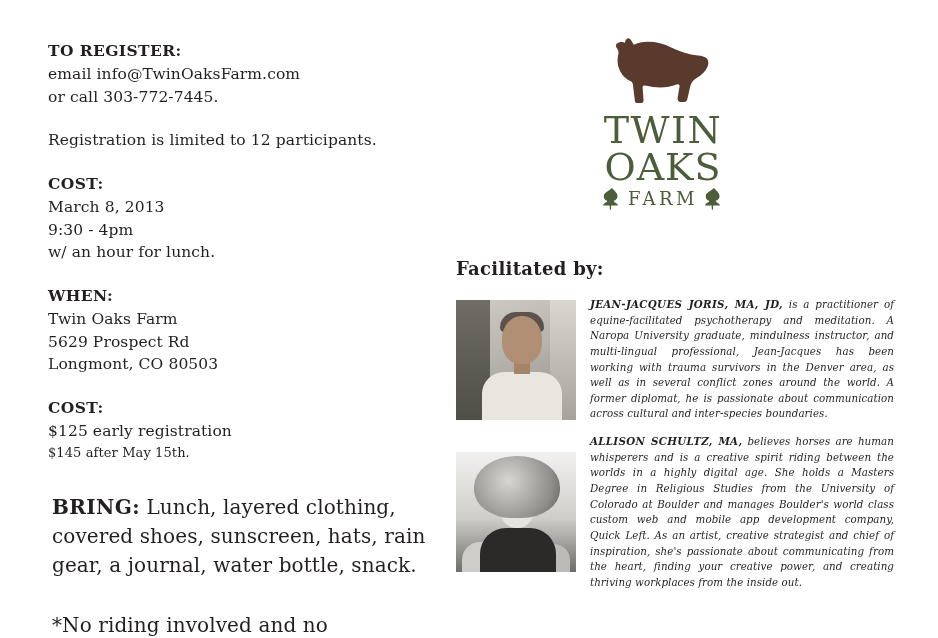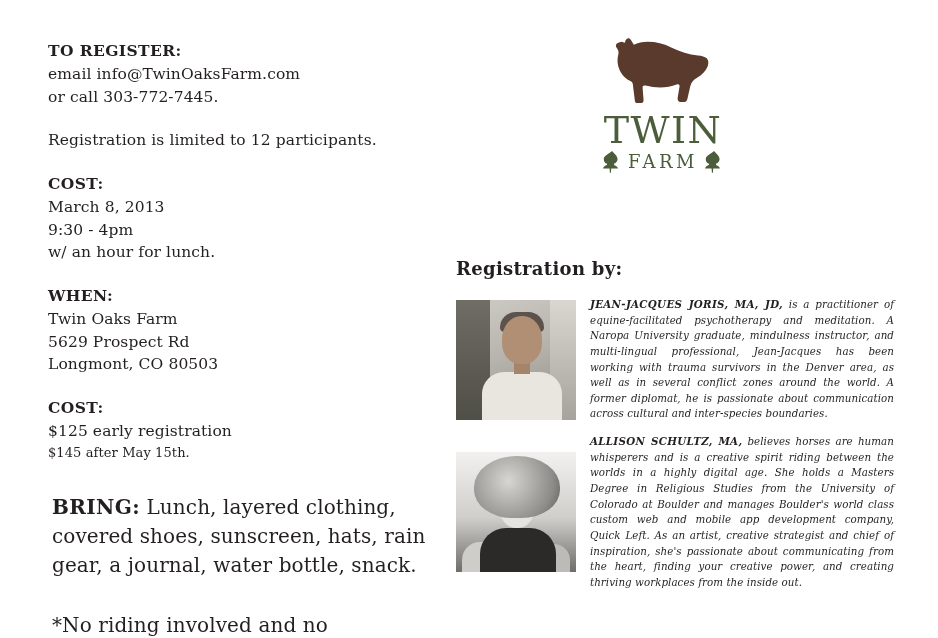--- a/index.html
+++ b/index.html
@@ -240,33 +240,34 @@
       <p class="para">*No riding involved and no equestrian experience needed.</p>
     </div>
 
   </div>
 
   <div class="logo">
     <svg class="logo-horse" viewBox="0 0 150 72" width="150" height="70">
       <path fill="#5a3a2c" d="M36 6c1-4 4-5 6-2l3 5c4-2 9-3 14-3 9 0 17 2 25 6 9 4 17 7 27 8 4 .4 7 1 9 3 2 2 2 5 1 8-2 5-6 9-11 12-4 2-6 5-7 9l-3 13c-.4 2-2 3-4 3h-3c-2 0-3-2-3-4l2-12c.3-2-1-3-3-2-5 2-11 3-17 3-5 0-10-.7-15-2-2-.6-3 .4-3 2l1 13c0 2-1 3-3 3h-3c-2 0-3-1-3-3l-2-16c-.2-2-1-3-3-4-6-3-10-8-12-15-1-4-1-8 0-12 .6-2 .3-4-1-6-2-2-2-5 1-6l3-1 4 1z"></path>
     </svg>
     <div class="logo-word twin">TWIN</div>
+    <div class="logo-word">OAKS</div>
     <div class="logo-farm-row">
       <svg width="18" height="22" viewBox="0 0 18 22">
         <path fill="#4b5d3a" d="M9 0c2.5 3 5 4.5 5.5 7.5.4 2.6-1.3 4.6-3.6 5.3l.4 1.4c1.8.4 3.3 1.6 3.6 3.3H8.2l-.3 4.3H6.9L6.6 17.5H0c.5-1.8 2-3 3.9-3.4l.3-1.3C2 12.1.3 10 .8 7.4C1.4 4.4 6 3 9 0z"></path>
       </svg>
       <span class="logo-farm-text">FARM</span>
       <svg width="18" height="22" viewBox="0 0 18 22">
         <path fill="#4b5d3a" d="M9 0c2.5 3 5 4.5 5.5 7.5.4 2.6-1.3 4.6-3.6 5.3l.4 1.4c1.8.4 3.3 1.6 3.6 3.3H8.2l-.3 4.3H6.9L6.6 17.5H0c.5-1.8 2-3 3.9-3.4l.3-1.3C2 12.1.3 10 .8 7.4C1.4 4.4 6 3 9 0z"></path>
       </svg>
     </div>
   </div>
 
   <div class="right-col">
-    <h2 class="facilitated-title">Registration by:</h2>
+    <h2 class="facilitated-title">Facilitated by:</h2>
 
     <div class="bio-row">
       <div class="bio-photo ph1">
         <div class="bg-left"></div>
         <div class="bg-right"></div>
         <div class="shirt"></div>
         <div class="neck"></div>
         <div class="hair"></div>
         <div class="head"></div>
       </div>

